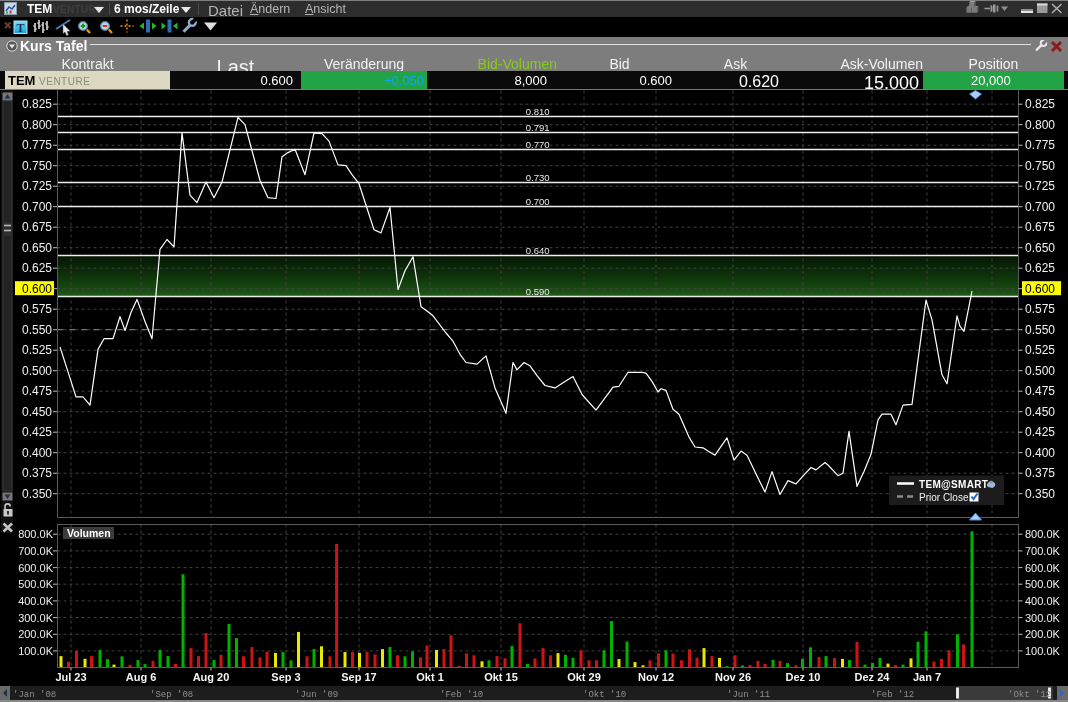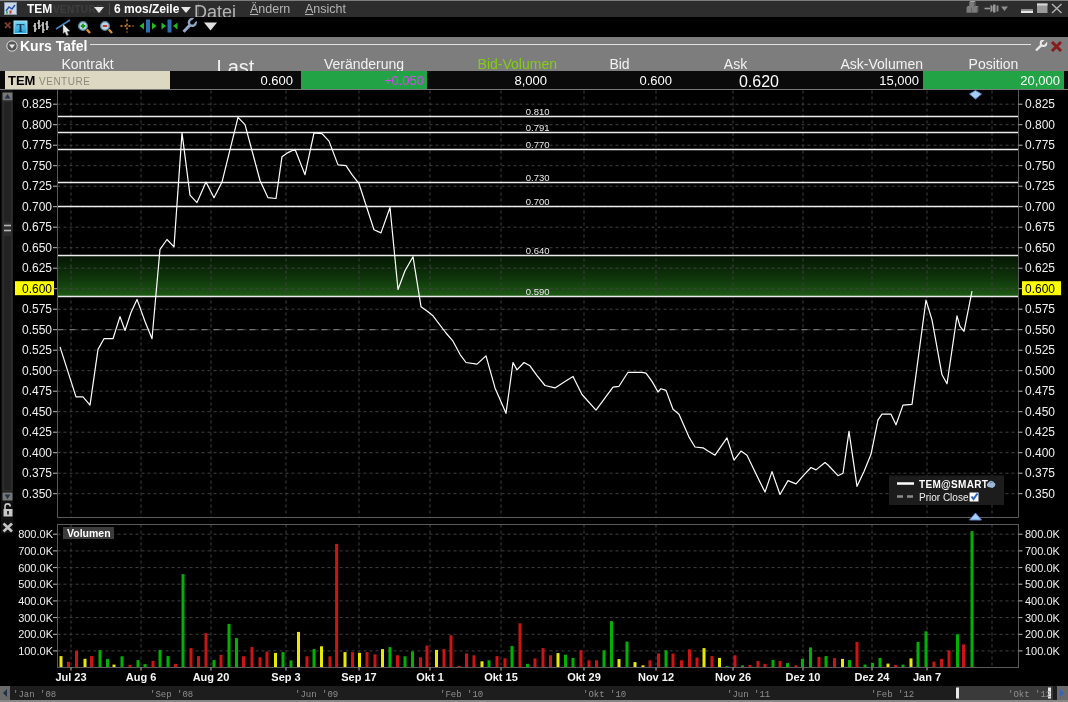--- a/index.html
+++ b/index.html
@@ -23,21 +23,21 @@
   </svg>
   <div class="abs" style="left:27px;top:2px;width:80px;height:15px;color:#fff;font-size:12px;font-weight:bold;">TEM</div>
   <div class="abs" style="left:53px;top:4px;color:#3e3e3e;font-size:10px;font-weight:bold;letter-spacing:0.3px;">VENTURE</div>
   <svg class="abs" width="11" height="8" style="left:94px;top:6px">
       <polygon points="0,1 10,1 5,7" fill="#e8e8e8"></polygon>
     </svg>
   <div class="abs" style="left:114px;top:2px;color:#fff;font-size:12px;font-weight:bold;">6 mos/Zeile</div>
   <svg class="abs" width="11" height="8" style="left:181px;top:6px">
       <polygon points="0,1 10,1 5,7" fill="#e8e8e8"></polygon>
     </svg>
-  <div class="abs" style="left:194px;top:2px;color:#b4b4b4;font-size:18px;"><span style="text-decoration:underline">D</span>atei</div>
+  <div class="abs" style="left:208px;top:2px;color:#b4b4b4;font-size:15px;"><span style="text-decoration:underline">D</span>atei</div>
   <div class="abs" style="left:250px;top:2px;color:#b4b4b4;font-size:12.5px;text-align:center;"><span style="text-decoration:underline">Ä</span>ndern</div>
   <div class="abs" style="left:305px;top:2px;color:#b4b4b4;font-size:12.5px;"><span style="text-decoration:underline">A</span>nsicht</div>
   <svg width="120" height="17" viewBox="0 0 120 17" style="position:absolute;left:948px;top:0">
 <rect x="18.5" y="7.5" width="5.2" height="5.2" fill="#7b7b7b"></rect>
 <path d="M18.5 7.5 l1.3 -1.3 l5.2 0 l-1.3 1.3 z" fill="#a5a5a5"></path>
 <path d="M23.7 7.5 l1.3 -1.3 l0 5.2 l-1.3 1.3 z" fill="#5f5f5f"></path>
 <rect x="24" y="7.5" width="5.2" height="5.2" fill="#7b7b7b"></rect>
 <path d="M24 7.5 l1.3 -1.3 l5.2 0 l-1.3 1.3 z" fill="#a5a5a5"></path>
 <path d="M29.2 7.5 l1.3 -1.3 l0 5.2 l-1.3 1.3 z" fill="#5f5f5f"></path>
 <rect x="21.2" y="2.2" width="5.2" height="5.2" fill="#7b7b7b"></rect>
@@ -121,27 +121,27 @@
   <div class="abs" style="left:557px;top:56px;width:125px;text-align:center;color:#f2f2f2;font-size:14px;">Bid</div>
   <div class="abs" style="left:682px;top:56px;width:107px;text-align:center;color:#f2f2f2;font-size:14px;">Ask</div>
   <div class="abs" style="left:789px;top:56px;width:134px;text-align:right;color:#f2f2f2;font-size:14px;">Ask-Volumen</div>
   <div class="abs" style="left:923px;top:56px;width:141px;text-align:center;color:#f2f2f2;font-size:14px;">Position</div>
 
   <div class="abs" style="left:0;top:71px;width:1068px;height:18px;background:#0a0a0a;"></div>
   <div class="abs" style="left:5px;top:71px;width:165px;height:18px;background:#ddd8c2;"></div>
   <div class="abs" style="left:8px;top:73px;color:#000;font-size:13px;font-weight:bold;">TEM <span style="color:#8a8a7a;font-size:10px;font-weight:normal;letter-spacing:0.5px;">VENTURE</span></div>
   <div class="abs" style="left:170px;top:73px;width:123px;text-align:right;color:#fff;font-size:13px;">0.600</div>
   <div class="abs" style="left:301px;top:71px;width:126px;height:18px;background:#21a346;"></div>
-  <div class="abs" style="left:301px;top:73px;width:123px;text-align:right;color:#d946ef;font-size:13px;">+0.050</div>
+  <div class="abs" style="left:301px;top:73px;width:123px;text-align:right;color:#0ea5e9;font-size:13px;">+0.050</div>
   <div class="abs" style="left:427px;top:73px;width:120px;text-align:right;color:#fff;font-size:13px;">8,000</div>
   <div class="abs" style="left:557px;top:73px;width:115px;text-align:right;color:#fff;font-size:13px;">0.600</div>
   <div class="abs" style="left:682px;top:73px;width:97px;text-align:right;color:#fff;font-size:16px;">0.620</div>
-  <div class="abs" style="left:789px;top:73px;width:130px;text-align:right;color:#fff;font-size:13px;">15,000</div>
+  <div class="abs" style="left:789px;top:73px;width:130px;text-align:right;color:#fff;font-size:18px;">15,000</div>
   <div class="abs" style="left:923px;top:71px;width:141px;height:18px;background:#21a346;"></div>
-  <div class="abs" style="left:923px;top:73px;width:137px;text-align:right;color:#fff;font-size:13px;">20,000</div>
+  <div class="abs" style="left:923px;top:73px;width:137px;text-align:left;color:#fff;font-size:13px;padding-left:48px;">20,000</div>
   <div class="abs" style="left:0;top:89px;width:1068px;height:2px;background:#7a7a7a;"></div>
 
   <svg width="1068" height="612" viewBox="0 90 1068 612" style="position:absolute;left:0;top:90px">
 <defs>
         <linearGradient id="gband" x1="0" y1="0" x2="0" y2="1">
           <stop offset="0" stop-color="#041603"></stop>
           <stop offset="0.55" stop-color="#0f360b"></stop>
           <stop offset="0.92" stop-color="#1b5413"></stop>
           <stop offset="1" stop-color="#226316"></stop>
         </linearGradient>

